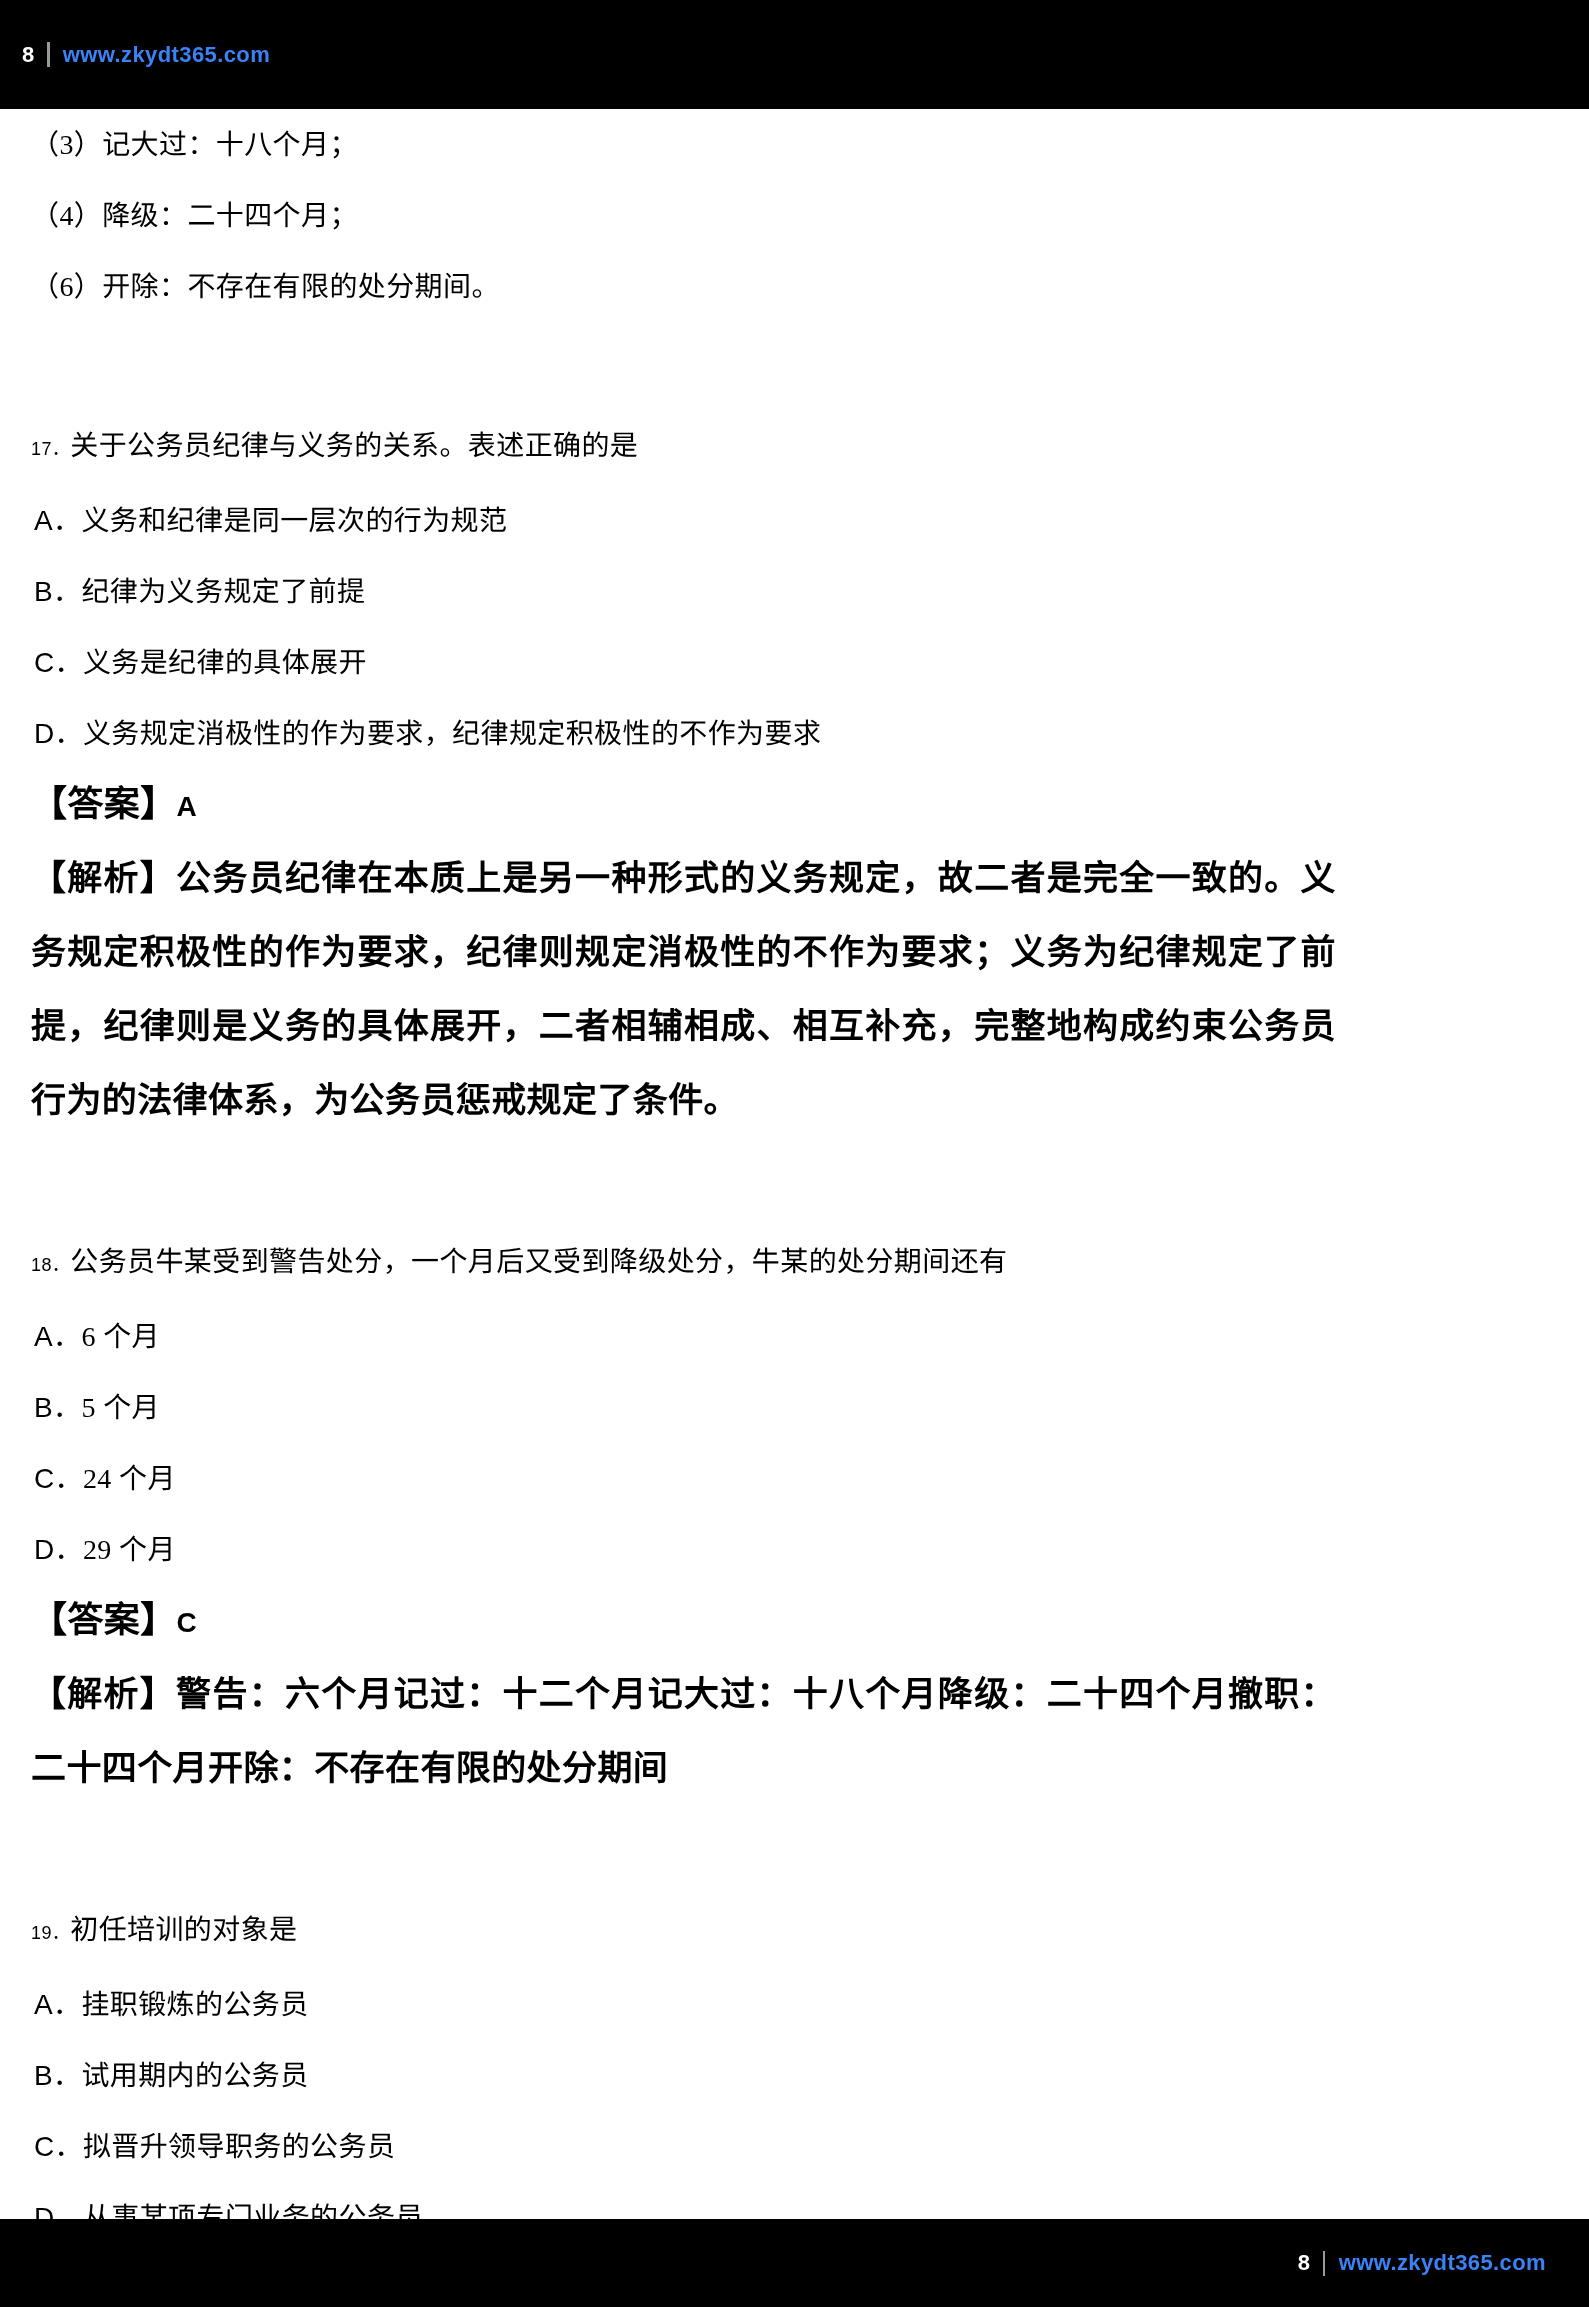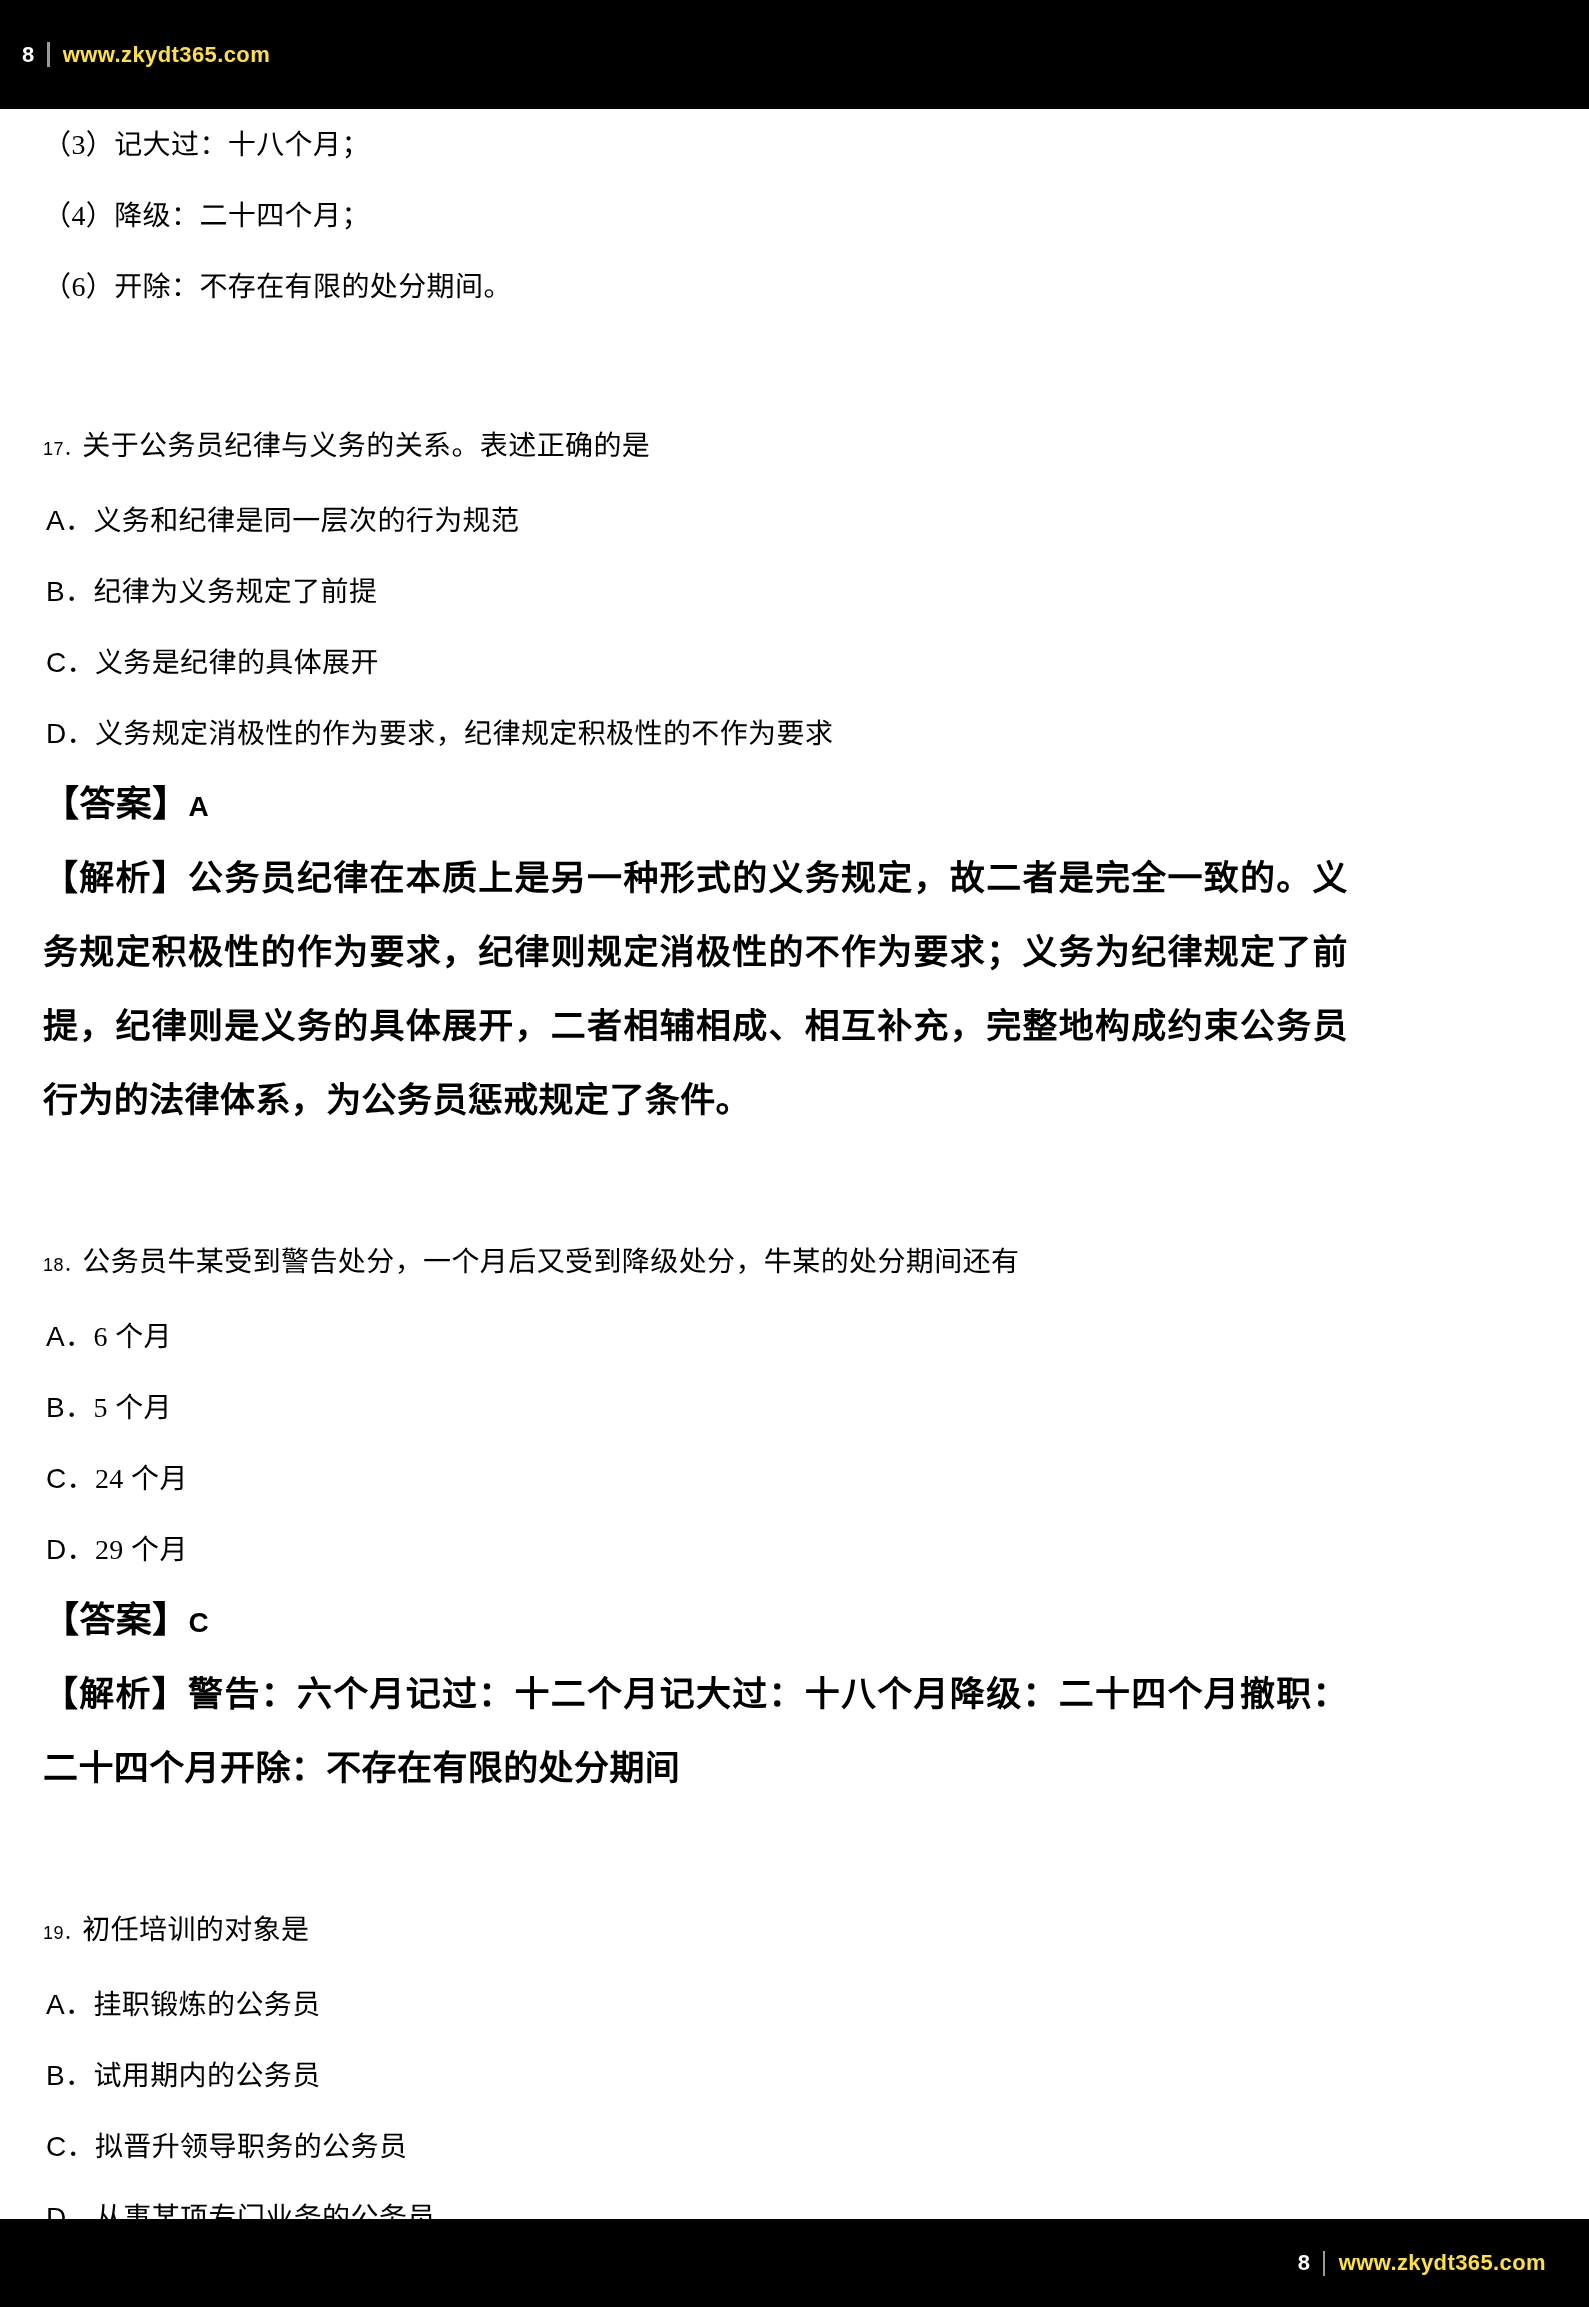--- a/index.html
+++ b/index.html
@@ -48,29 +48,29 @@
   .bar .divider {
     width: 2.2px;
     height: 25px;
     background: #9a9a9a;
     margin: 0 13.2px;
   }
   .bar .site {
     font-family: "Liberation Sans", sans-serif;
     font-size: 22px;
     font-weight: bold;
-    color: #fde047;
+    color: #3b82f6;
     letter-spacing: 0.4px;
   }
 
   
   .page {
     position: absolute;
     top: 109px;
-    left: 12px;
+    left: 0;
     width: 1379px;
     box-sizing: border-box;
     padding: 0 43px 0 31px;
   }
 
   .line {
     font-size: 28px;
     line-height: 71px;
     white-space: nowrap;
     letter-spacing: 0.4px;

